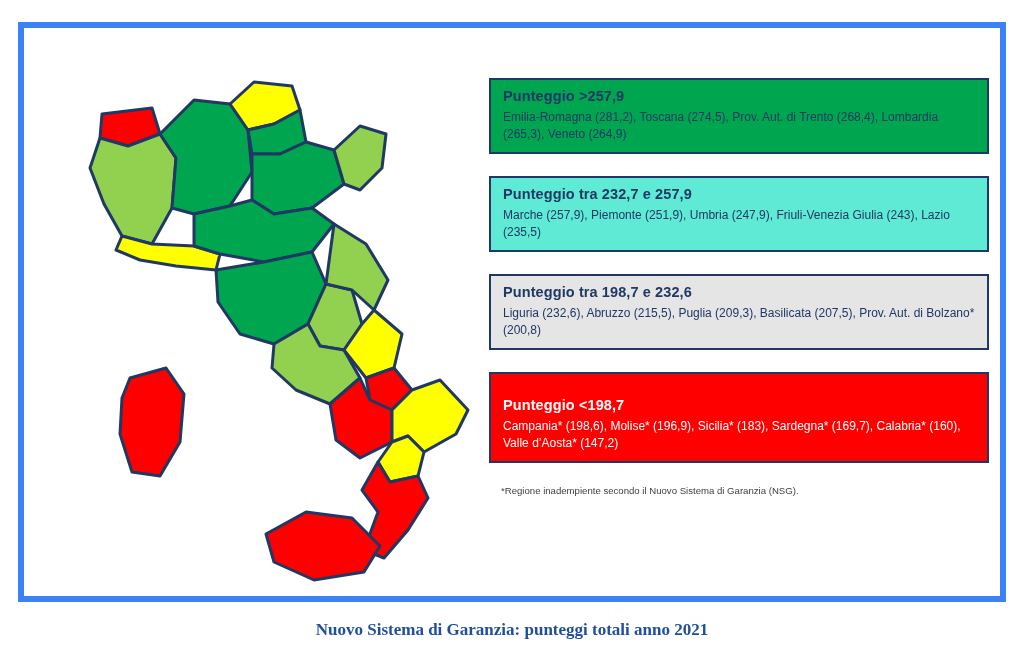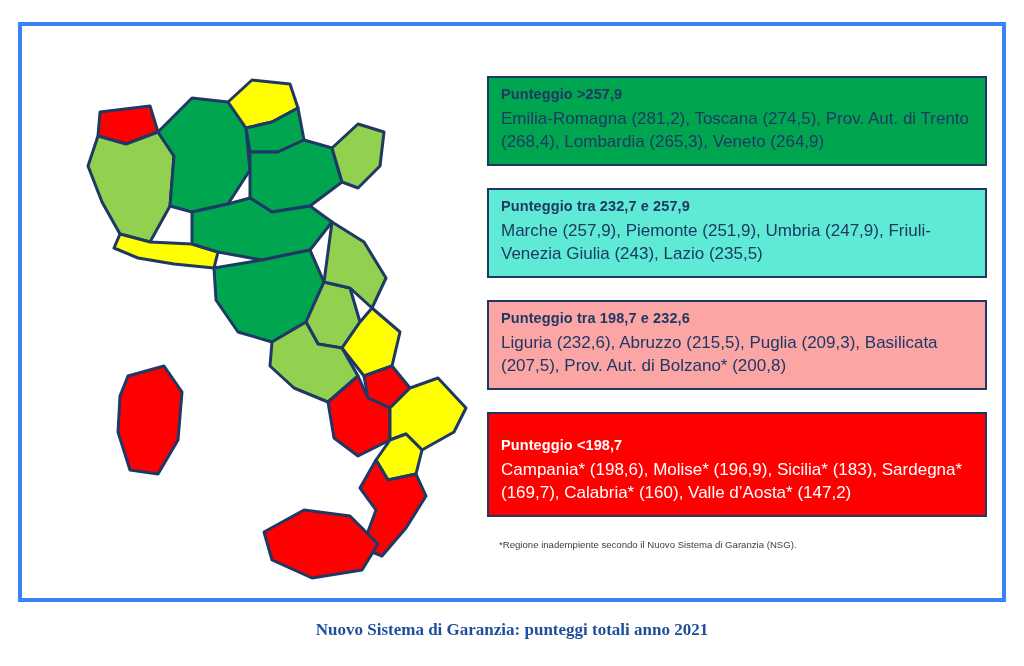--- a/index.html
+++ b/index.html
@@ -12,21 +12,21 @@
     height: 666px;
     font-family: "Liberation Sans", sans-serif;
     overflow: hidden;
   }
   .figure-wrap {
     position: absolute;
     left: 18px;
     top: 22px;
     width: 988px;
     height: 580px;
-    border: 4px solid #3b82f6;
+    border: 6px solid #3b82f6;
     background: #ffffff;
     box-sizing: border-box;
   }
   .map-area {
     position: absolute;
     left: 20px;
     top: 10px;
     width: 440px;
     height: 560px;
   }
@@ -40,33 +40,33 @@
     width: 500px;
   }
   .legend-box {
     border: 2px solid #1f3864;
     box-sizing: border-box;
     padding: 8px 12px 10px 12px;
     margin-bottom: 22px;
   }
   .legend-box.green-dark { background: #00a550; }
   .legend-box.green-light { background: #5eead4; }
-  .legend-box.yellow { background: #fca5a5; }
+  .legend-box.yellow { background: #e5e5e5; }
   .legend-box.red { background: #ff0000; }
 
   .legend-title {
     font-size: 14.5px;
     font-weight: bold;
     color: #1f3864;
     margin-bottom: 5px;
     letter-spacing: 0.1px;
   }
   .legend-box.red .legend-title { color: #ffffff; margin-top: 15px; }
   .legend-body {
-    font-size: 17px;
+    font-size: 12px;
     color: #1f3864;
     line-height: 1.38;
   }
   .legend-box.red .legend-body { color: #ffffff; }
 
   .footnote {
     font-size: 9.6px;
     color: #404040;
     padding-left: 12px;
   }

